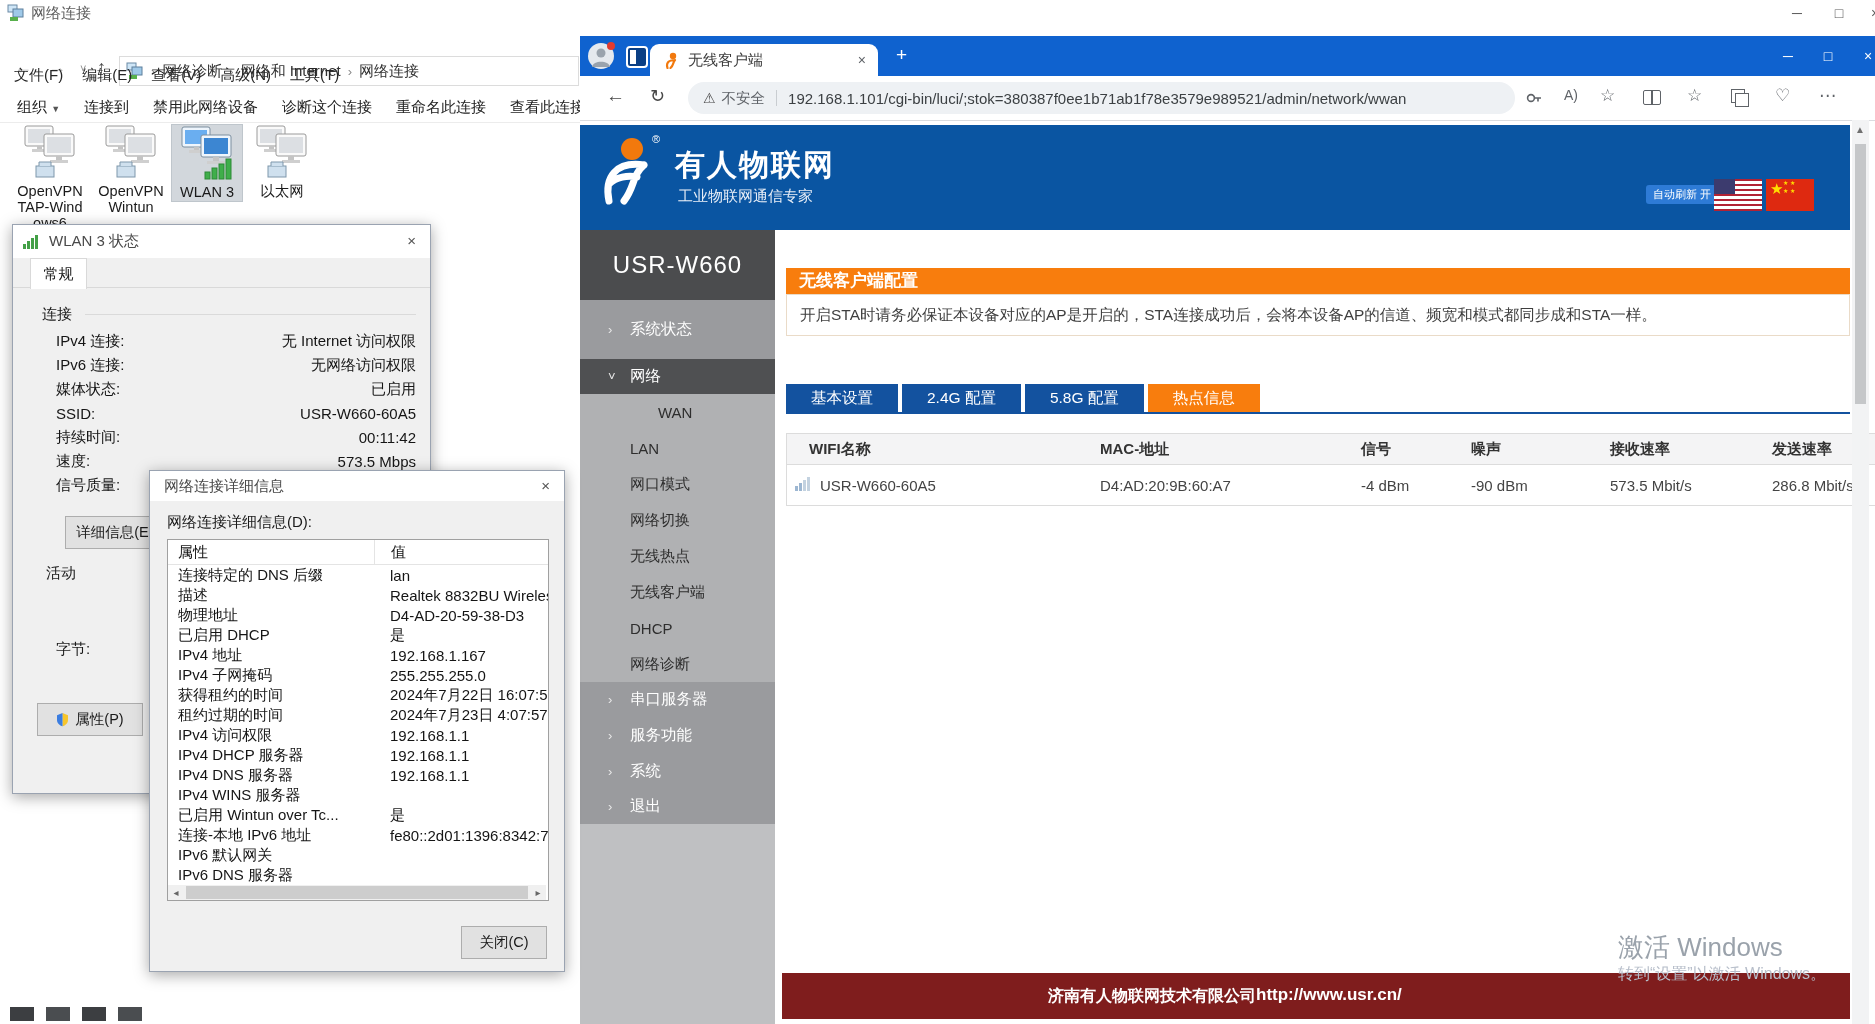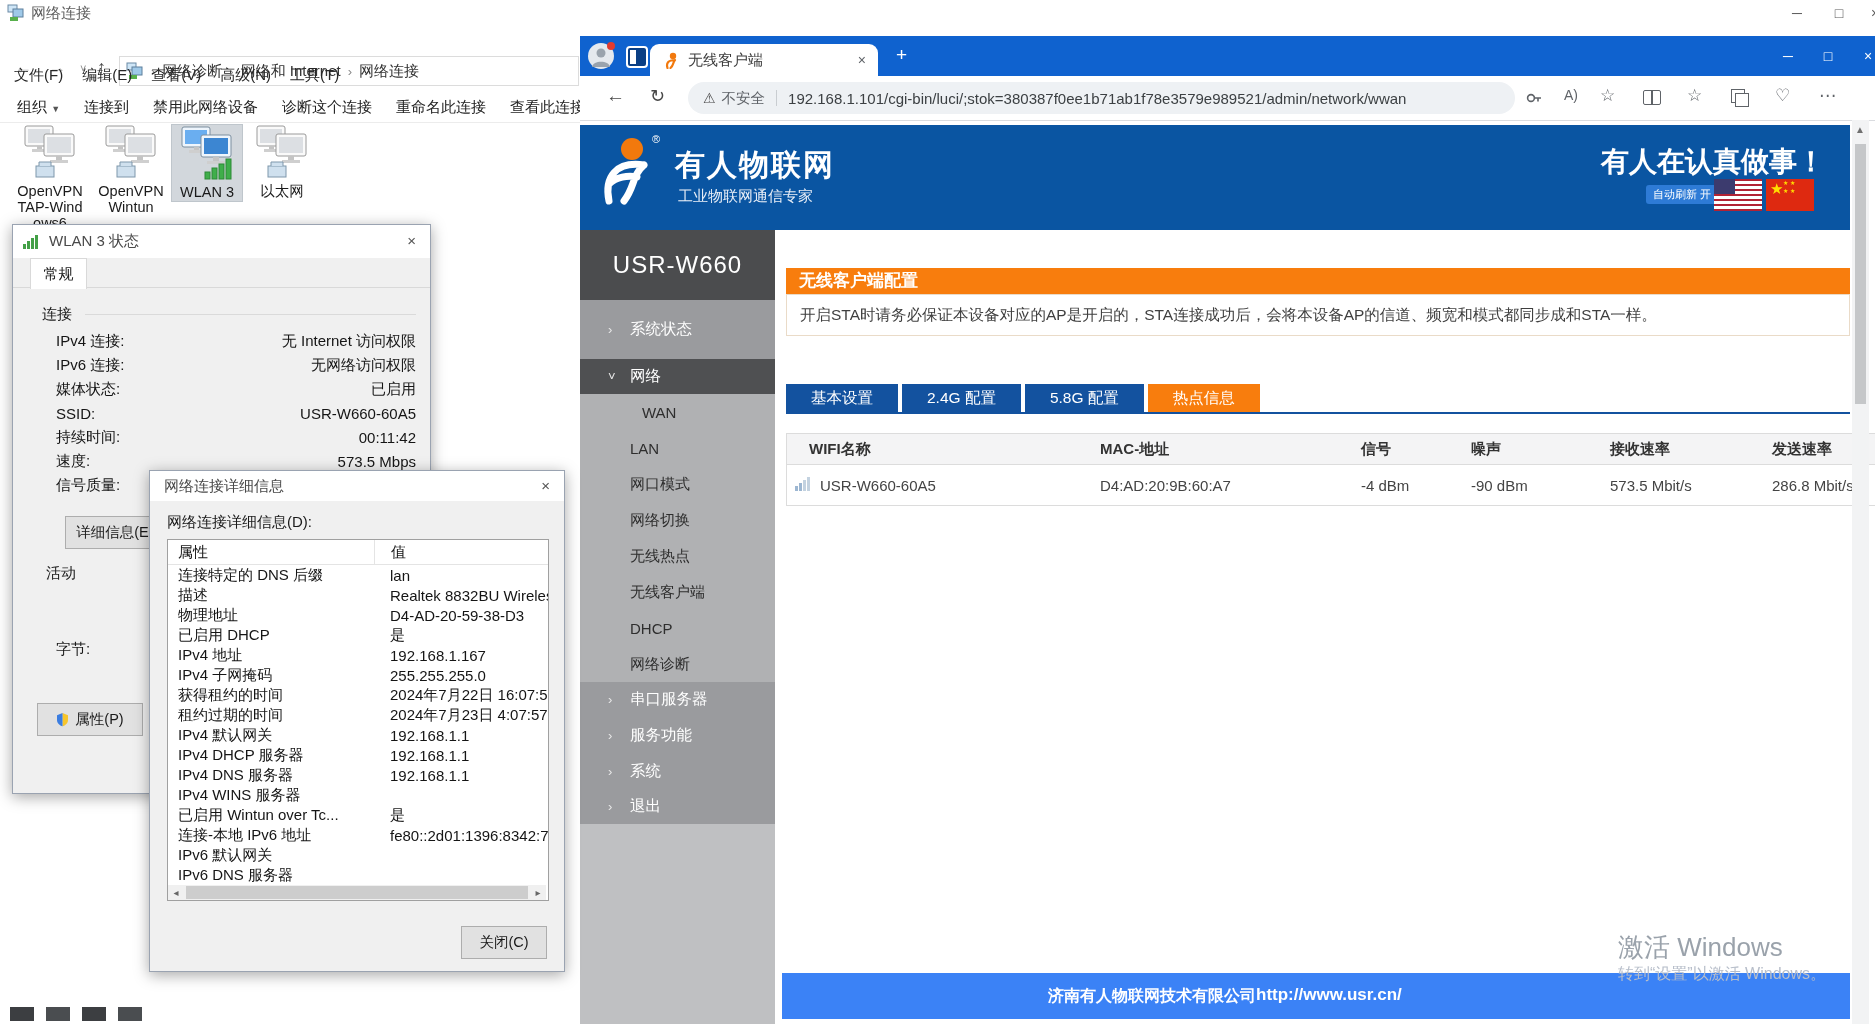--- a/index.html
+++ b/index.html
@@ -223,21 +223,20 @@
   </div>
 
   <div class="ab" style="left:0;top:89px;width:1270px;height:105px;background:#0a55a2">
     <svg class="ab" style="left:16px;top:10px" width="62" height="86" viewBox="0 0 62 86">
       <circle cx="36" cy="14" r="11" fill="#f2790d"></circle>
       <path d="M48 30 C20 26 8 42 13 66 M48 30 C36 40 39 52 28 66 M13 49 C20 42 32 40 41 42" stroke="#fff" stroke-width="7" fill="none" stroke-linecap="round"></path>
     </svg>
     <span class="ab" style="left:72px;top:8px;color:#fff;font-size:11px">®</span>
     <span class="ab nw" style="left:95px;top:20px;color:#fff;font-size:30px;font-weight:bold;letter-spacing:2px">有人物联网</span>
     <span class="ab nw" style="left:98px;top:62px;color:#e8eef7;font-size:15px">工业物联网通信专家</span>
-    <span class="ab nw" style="left:1021px;top:18px;color:#fff;font-size:28px;font-weight:bold">有人在认真做事！</span>
     <span class="ab nw" style="left:1066px;top:60px;background:#2e7bd6;color:#fff;font-size:11px;padding:2px 7px;border-radius:3px">自动刷新 开</span>
     <div class="ab" style="left:1134px;top:54px;width:48px;height:32px;background:repeating-linear-gradient(#b22234 0 2.5px,#fff 2.5px 5px)">
       <div class="ab" style="left:0;top:0;width:21px;height:15px;background:#3c3b6e"></div>
     </div>
     <div class="ab" style="left:1186px;top:54px;width:48px;height:32px;background:#de2910">
       <span class="ab" style="left:4px;top:1px;color:#ffde00;font-size:15px">★</span>
       <span class="ab" style="left:17px;top:0px;color:#ffde00;font-size:6px">★ ★</span>
       <span class="ab" style="left:17px;top:8px;color:#ffde00;font-size:6px">★ ★</span>
     </div>
   </div>
@@ -246,21 +245,21 @@
     <div class="ab" style="left:0;top:0;width:195px;height:70px;background:#4b4c4e;color:#fff;font-size:24px;letter-spacing:1px;display:flex;align-items:center;justify-content:center">USR-W660</div>
     <div class="ab sgrp" style="top:70px;height:59px;background:#9a9b9e">
       <span class="chev">›</span>
       <span>系统状态</span>
     </div>
     <div class="ab sgrp" style="top:129px;height:35px;background:#4f5052">
       <span class="chev">˅</span>
       <span>网络</span>
     </div>
     <div class="ab ssub" style="top:164px;height:36px;background:#b0b1b3">
-        <span style="margin-left:62px">WAN</span>
+        <span style="margin-left:78px">WAN</span>
       </div>
     <div class="ab ssub" style="top:200px;height:36px;background:#b0b1b3">
         <span style="margin-left:50px">LAN</span>
       </div>
     <div class="ab ssub" style="top:236px;height:36px;background:#b0b1b3">
         <span style="margin-left:50px">网口模式</span>
       </div>
     <div class="ab ssub" style="top:272px;height:36px;background:#b0b1b3">
         <span style="margin-left:50px">网络切换</span>
       </div>
@@ -326,21 +325,21 @@
       </span>
       <span class="c2">D4:AD:20:9B:60:A7</span>
       <span class="c3">-4 dBm</span>
       <span class="c4">-90 dBm</span>
       <span class="c5">573.5 Mbit/s</span>
       <span class="c6">286.8 Mbit/s</span>
     </div>
   </div>
 
 
-  <div class="ab" style="left:202px;top:937px;width:1068px;height:46px;background:#3b82f6">
+  <div class="ab" style="left:202px;top:937px;width:1068px;height:46px;background:#7f1d1d">
     <span class="ab nw" style="left:266px;top:13px;color:#fff;font-size:16px;font-weight:bold">济南有人物联网技术有限公司</span>
     <span class="ab nw" style="left:474px;top:12px;color:#fff;font-size:17px;font-weight:bold">http://www.usr.cn/</span>
   </div>
 
   <span class="ab nw" style="left:1038px;top:894px;font-size:26px;color:#9aa2ab">激活 Windows</span>
   <span class="ab nw" style="left:1038px;top:928px;font-size:16px;color:#b6bdc9">转到“设置”以激活 Windows。</span>
 
   <div class="ab" style="left:1272px;top:84px;width:17px;height:904px;background:#f2f3f4">
     <span class="ab" style="left:3px;top:4px;font-size:10px;color:#707070">▲</span>
     <div class="ab" style="left:3px;top:24px;width:11px;height:260px;background:#c5c7c9"></div>
@@ -438,21 +437,21 @@
       </div>
     <div class="drow">
         <span class="dp">获得租约的时间</span>
         <span class="dv" style="padding-left:16px">2024年7月22日 16:07:56</span>
       </div>
     <div class="drow">
         <span class="dp">租约过期的时间</span>
         <span class="dv" style="padding-left:16px">2024年7月23日 4:07:57</span>
       </div>
     <div class="drow">
-        <span class="dp">IPv4 默认网关</span>
+        <span class="dp">IPv4 访问权限</span>
         <span class="dv" style="padding-left:16px">192.168.1.1</span>
       </div>
     <div class="drow">
         <span class="dp">IPv4 DHCP 服务器</span>
         <span class="dv" style="padding-left:16px">192.168.1.1</span>
       </div>
     <div class="drow">
         <span class="dp">IPv4 DNS 服务器</span>
         <span class="dv" style="padding-left:16px">192.168.1.1</span>
       </div>

